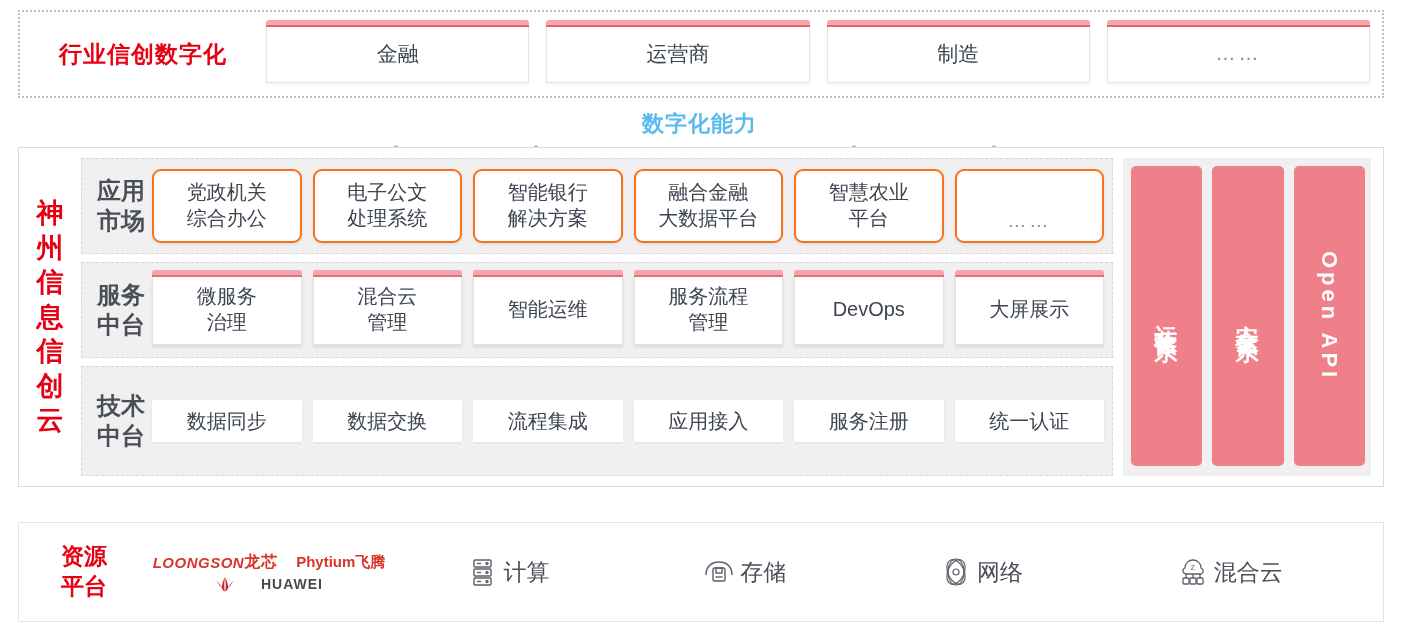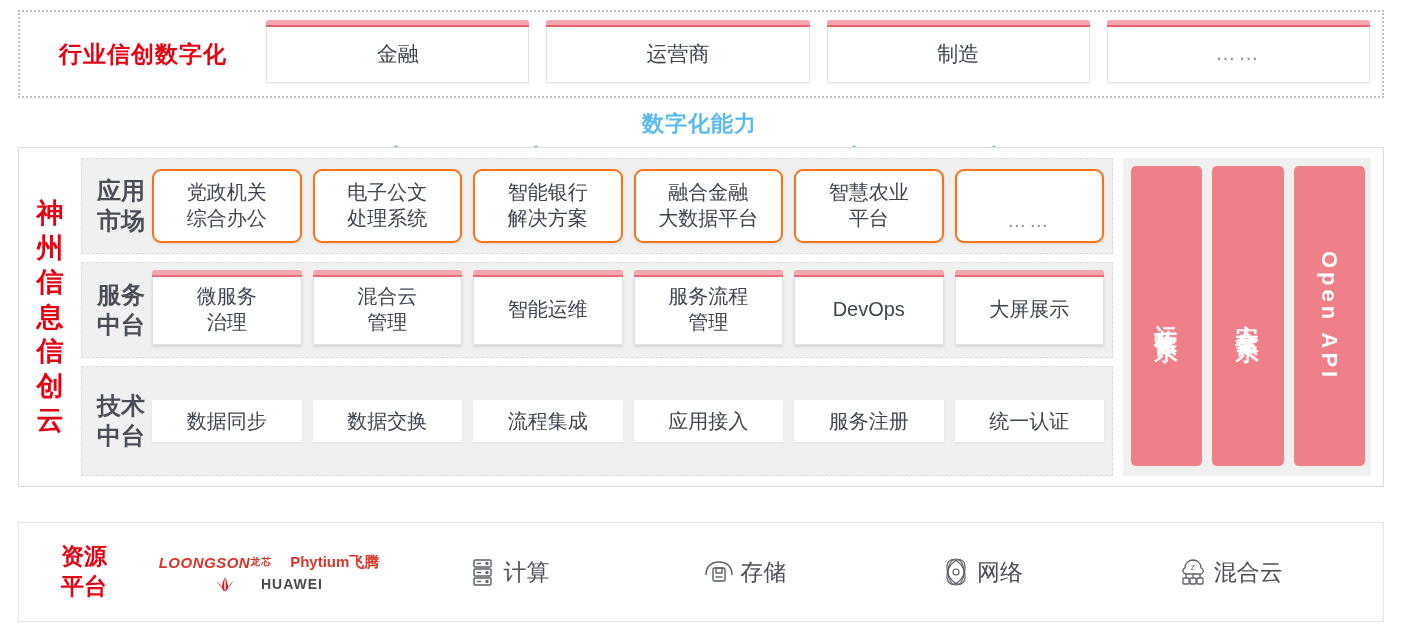--- a/index.html
+++ b/index.html
@@ -176,21 +176,21 @@
   }
   .logos{
     flex:0 0 auto;width:240px;display:flex;flex-direction:column;
     align-items:center;justify-content:center;gap:4px;
   }
   .logo-row{display:flex;align-items:center;justify-content:center;gap:18px;}
   .lg-loongson{display:flex;flex-direction:row;align-items:center;line-height:1;}
   .lg-loongson .en{
     color:#d8352a;font-weight:bold;font-style:italic;font-size:15px;letter-spacing:.5px;
   }
-  .lg-loongson .cn{color:#d8352a;font-weight:bold;font-size:10px;letter-spacing:1px;}
+  .lg-loongson .cn{color:#d8352a;font-weight:bold;font-size:16px;letter-spacing:1px;}
   .lg-phytium{color:#d8352a;font-weight:bold;font-size:15px;letter-spacing:0;}
   .lg-huawei{display:flex;align-items:center;gap:6px;}
   .lg-huawei .mark{
     width:20px;height:16px;flex:0 0 auto;
   }
   .lg-huawei .txt{color:#4a4a4a;font-weight:bold;font-size:14px;letter-spacing:1px;margin-left:20px;}
 
   .res-items{
     flex:1 1 auto;display:flex;align-items:center;justify-content:space-around;
     padding-right:24px;

